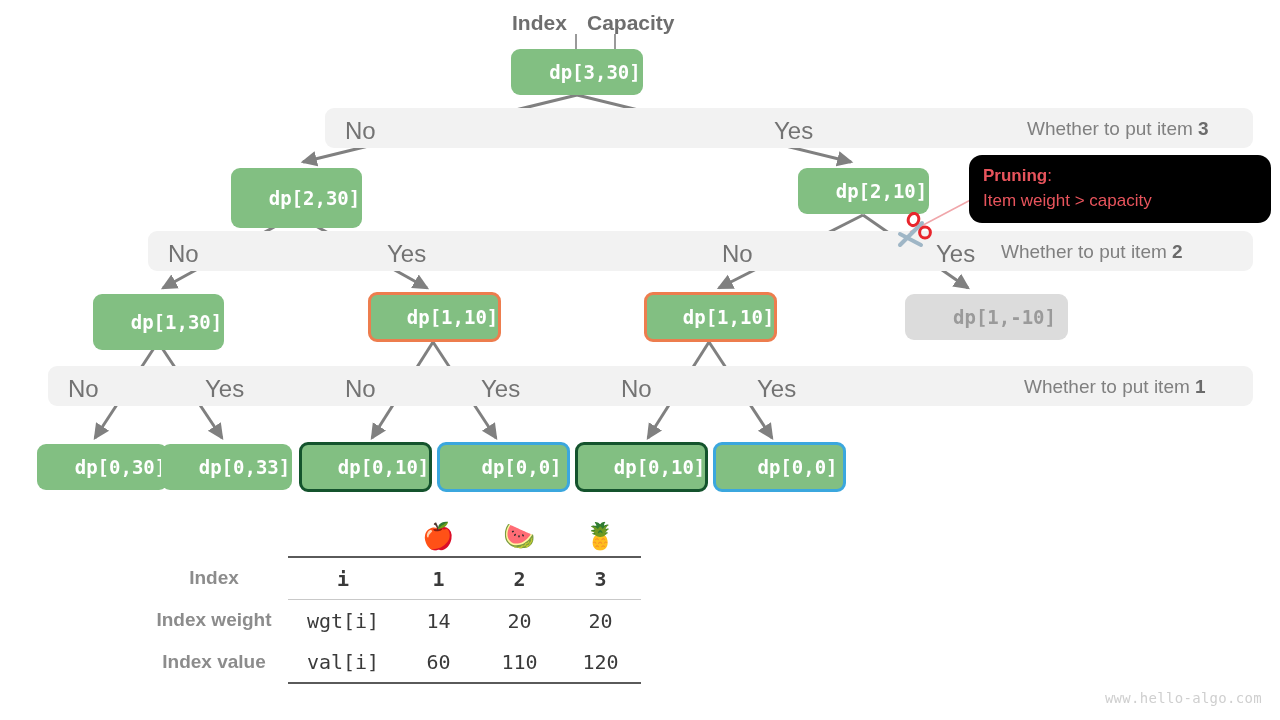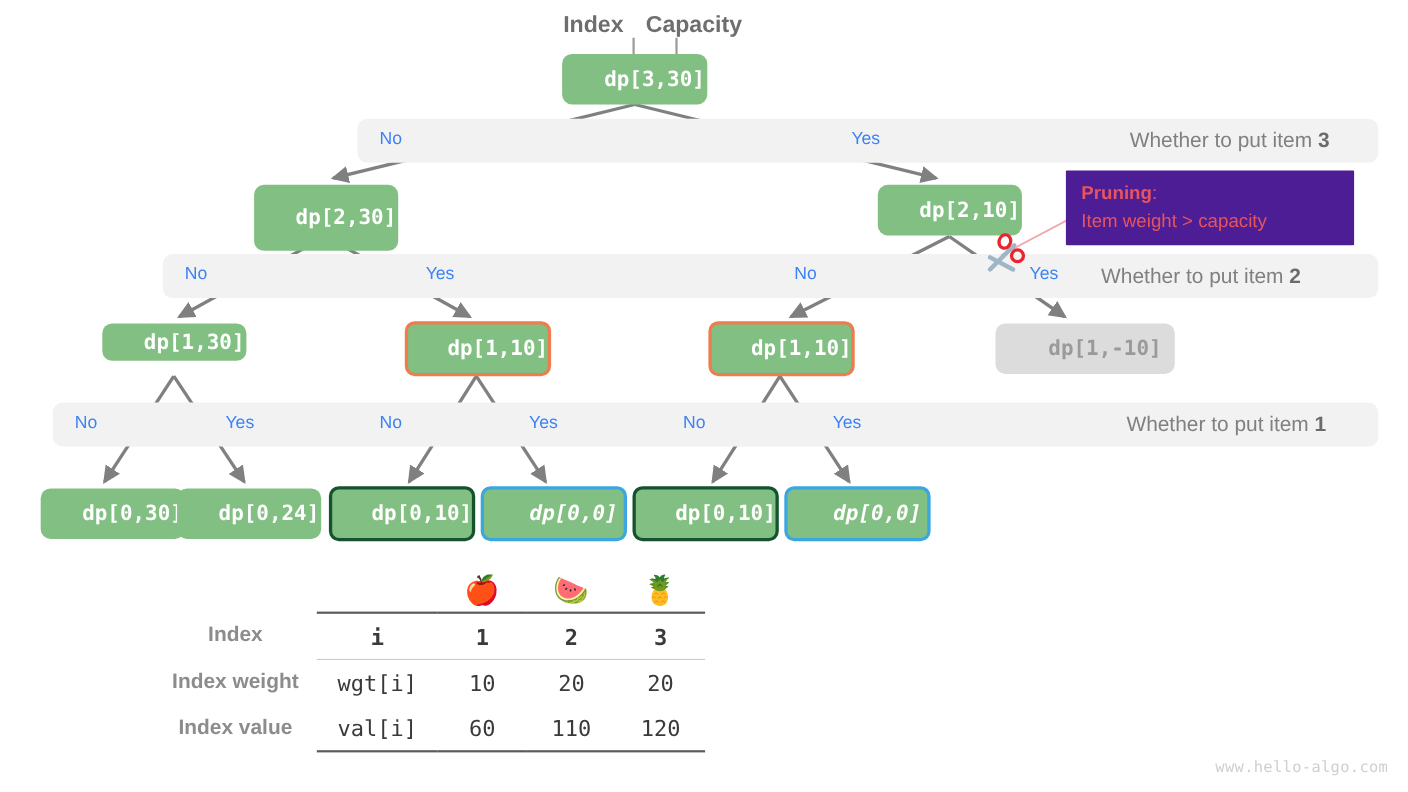--- a/index.html
+++ b/index.html
@@ -43,22 +43,22 @@
     font-size: 19px;
     white-space: nowrap;
     line-height: 1;
   }
   .band-label b {
     color: #6b6b6b;
     font-weight: bold;
   }
   .branch-label {
     position: absolute;
-    color: #3b82f6;
-    font-size: 16px;
+    color: #737373;
+    font-size: 24px;
     line-height: 1;
     white-space: nowrap;
   }
 
   
   .node {
     position: absolute;
     background: #82bf82;
     border-radius: 9px;
     color: #ffffff;
@@ -68,45 +68,45 @@
     display: flex;
     align-items: center;
     justify-content: center;
     box-sizing: border-box;
     letter-spacing: 0px;
     white-space: nowrap;
     padding-left: 36px;
   }
   .node.outline-orange { border: 3px solid #ed7d4e; }
   .node.outline-purple { border: 3px solid #14532d; }
-  .node.outline-blue   { border: 3px solid #3ba7de; font-style: italic; }
+  .node.outline-blue   { border: 3px solid #3ba7de; }
   .node.muted {
     background: #dcdcdc;
     color: #9a9a9a;
   }
 
   
   .hdr {
     position: absolute;
     color: #6e6e6e;
     font-size: 21px;
     font-weight: bold;
     line-height: 1;
     white-space: nowrap;
   }
 
   
   #pruning-box {
     position: absolute;
     left: 969px;
     top: 155px;
-    width: 262px;
+    width: 302px;
     height: 68px;
-    background: #4c1d95;
-    border-radius: 1px;
+    background: #000000;
+    border-radius: 13px;
     box-sizing: border-box;
     padding: 9px 14px 0 14px;
   }
   #pruning-box .l1 {
     color: #e8545c;
     font-size: 17px;
     line-height: 1.45;
     white-space: nowrap;
   }
   #pruning-box .l1 b { font-weight: bold; }
@@ -268,27 +268,27 @@
   <div class="branch-label" style="left:481px; top:377px;">Yes</div>
   <div class="branch-label" style="left:621px; top:377px;">No</div>
   <div class="branch-label" style="left:757px; top:377px;">Yes</div>
   <div class="band-label" style="left:1024px; top:377px;"><span>Whether to put item </span><b>1</b></div>
 
   <div class="node" style="left:511px; top:49px; width:132px; height:46px;">dp[3,30]</div>
 
   <div class="node" style="left:231px; top:168px; width:131px; height:60px;">dp[2,30]</div>
   <div class="node" style="left:798px; top:168px; width:131px; height:46px;">dp[2,10]</div>
 
-  <div class="node" style="left:93px; top:294px; width:131px; height:34px;">dp[1,30]</div>
+  <div class="node" style="left:93px; top:294px; width:131px; height:56px;">dp[1,30]</div>
   <div class="node outline-orange" style="left:368px; top:292px; width:133px; height:50px;">dp[1,10]</div>
   <div class="node outline-orange" style="left:644px; top:292px; width:133px; height:50px;">dp[1,10]</div>
   <div class="node muted" style="left:905px; top:294px; width:163px; height:46px;">dp[1,-10]</div>
 
   <div class="node" style="left:24px; top:444px; width:131px; height:46px;margin-left:13px;">dp[0,30]</div>
-  <div class="node" style="left:161px; top:444px; width:131px; height:46px;">dp[0,24]</div>
+  <div class="node" style="left:161px; top:444px; width:131px; height:46px;">dp[0,33]</div>
   <div class="node outline-purple" style="left:299px; top:442px; width:133px; height:50px;">dp[0,10]</div>
   <div class="node outline-blue" style="left:437px; top:442px; width:133px; height:50px;">dp[0,0]</div>
   <div class="node outline-purple" style="left:575px; top:442px; width:133px; height:50px;">dp[0,10]</div>
   <div class="node outline-blue" style="left:713px; top:442px; width:133px; height:50px;">dp[0,0]</div>
 
   <svg style="position:absolute;left:900px;top:196px;width:90px;height:42px;">
     <line x1="10" y1="36" x2="78" y2="0" stroke="#f0a6aa" stroke-width="1.6"></line>
   </svg>
 
   <div id="pruning-box">
@@ -316,21 +316,21 @@
       <tr class="head">
         <td class="rowlbl">Index</td>
         <td class="mono">i</td>
         <td class="num">1</td>
         <td class="num">2</td>
         <td class="num">3</td>
       </tr>
       <tr>
         <td class="rowlbl">Index weight</td>
         <td class="mono">wgt[i]</td>
-        <td class="num">10</td>
+        <td class="num">14</td>
         <td class="num">20</td>
         <td class="num">20</td>
       </tr>
       <tr class="last">
         <td class="rowlbl">Index value</td>
         <td class="mono">val[i]</td>
         <td class="num">60</td>
         <td class="num">110</td>
         <td class="num">120</td>
       </tr>

